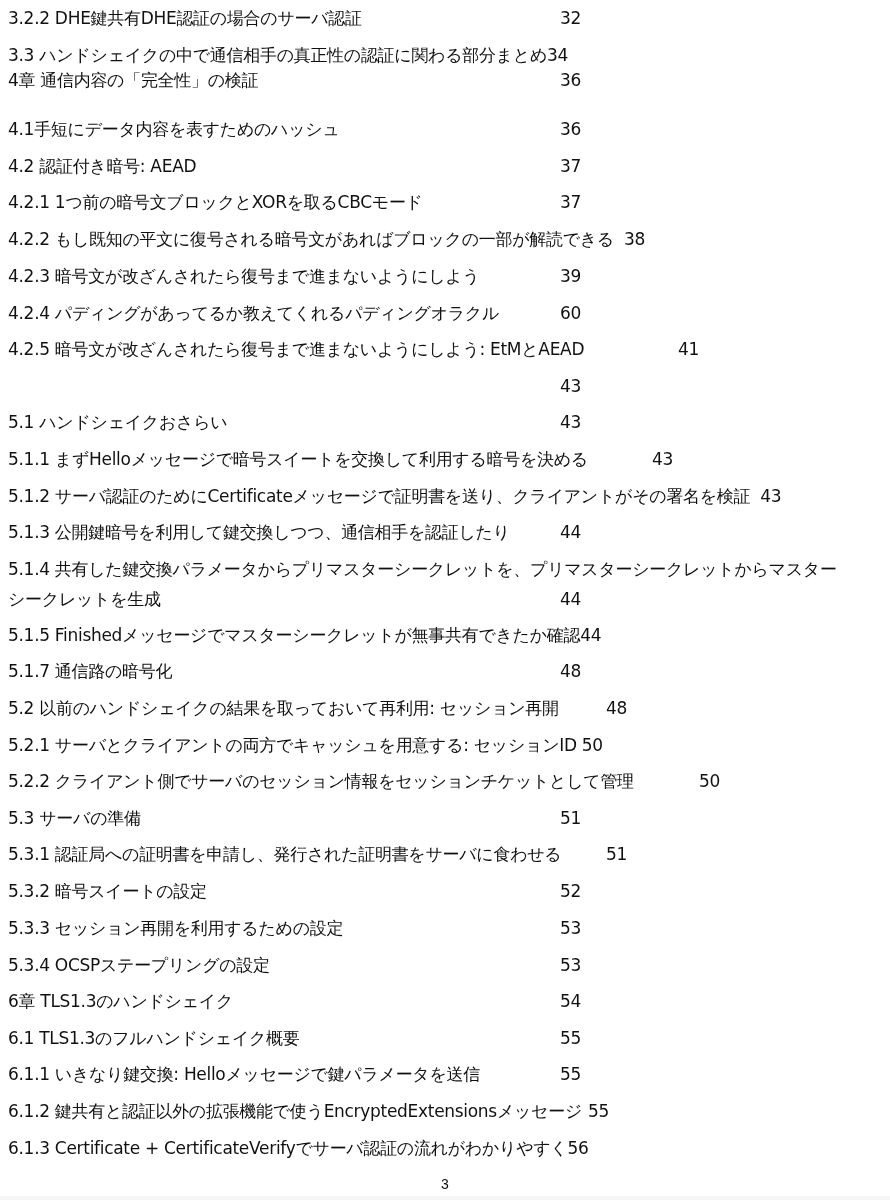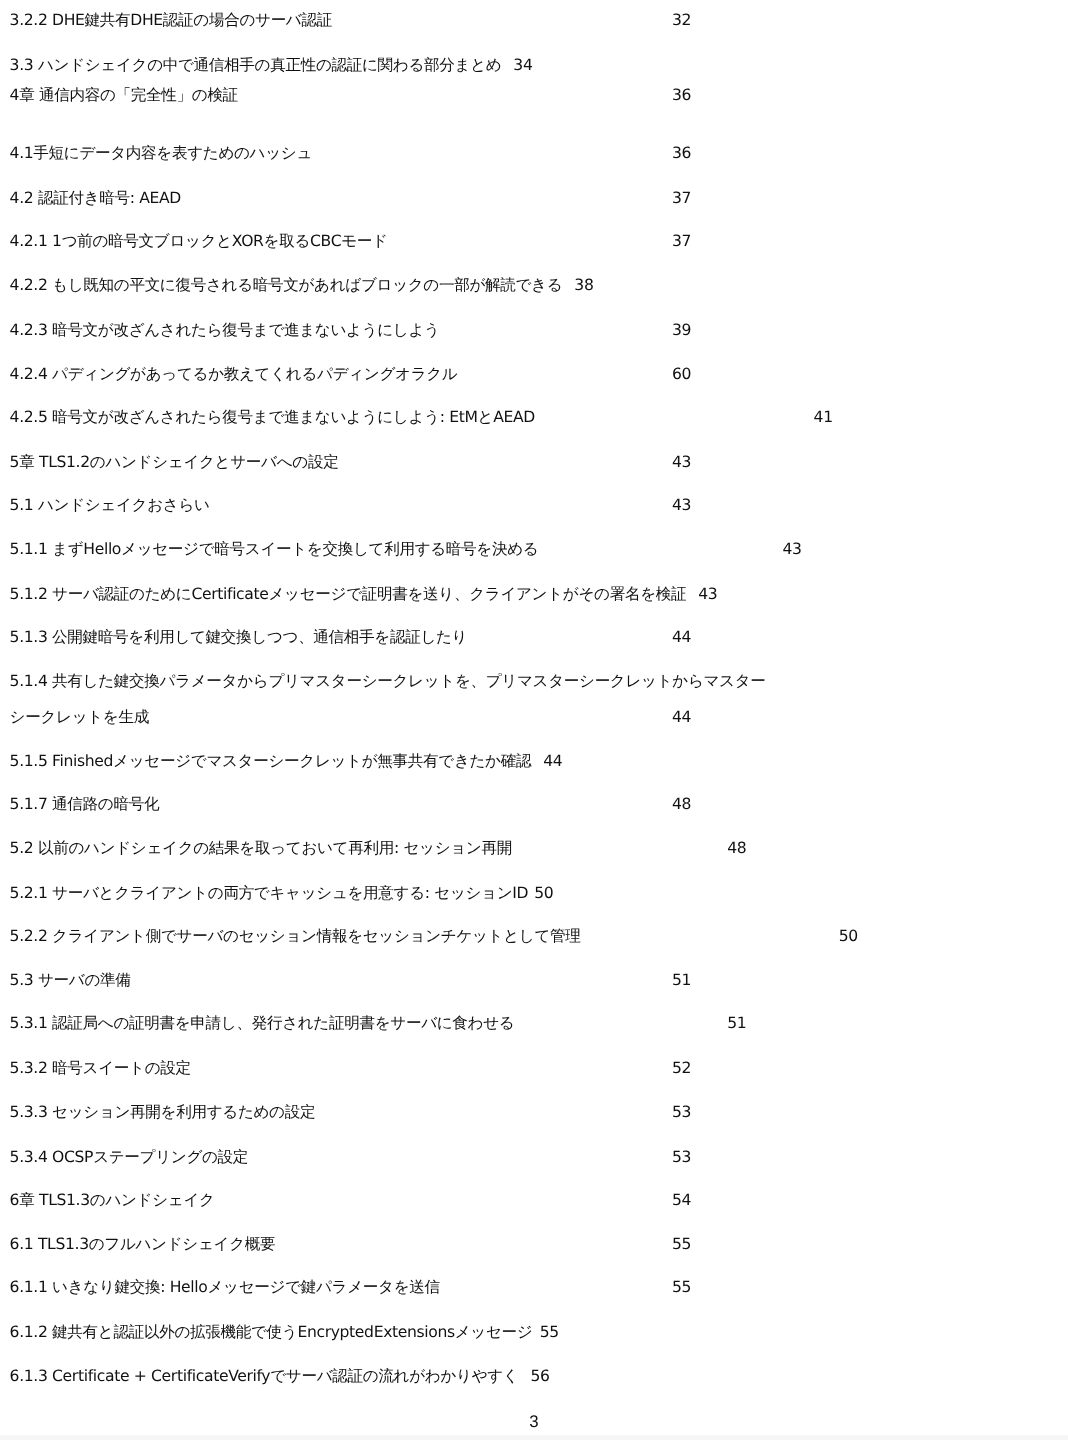--- a/index.html
+++ b/index.html
@@ -18,40 +18,40 @@
     .toc {
       position: absolute;
       left: 8px;
       top: 0;
       width: 875px;
     }
     .toc-row {
       position: absolute;
       left: 0;
       width: 875px;
-      font-size: 13px;
+      font-size: 17px;
       line-height: 30px;
       white-space: nowrap;
       letter-spacing: -0.3px;
     }
     .toc-row.wrap {
       white-space: normal;
     }
     .toc-title {
       display: inline;
     }
     .toc-page {
       display: inline;
     }
     .toc-page.tab {
       position: absolute;
       left: 552px;
     }
     .toc-page.inline {
-      margin-left: 10px;
+      margin-left: 0;
     }
     .toc-page.gap {
       margin-left: 10px;
     }
     .wrap-second {
       display: block;
       position: relative;
     }
     .footer-page {
       position: absolute;
@@ -111,21 +111,21 @@
 
   <div class="toc-row" style="top:298px">
     <span class="toc-title">4.2.4 パディングがあってるか教えてくれるパディングオラクル</span><span class="toc-page tab">60</span>
   </div>
 
   <div class="toc-row" style="top:334px">
     <span class="toc-title">4.2.5 暗号文が改ざんされたら復号まで進まないようにしよう: EtMとAEAD</span><span class="toc-page tab" style="left:670px">41</span>
   </div>
 
   <div class="toc-row" style="top:371px">
-    <span class="toc-title">5章 TLS1.2のハンドシェイクとサーバへの設定</span><span class="toc-page tab">43</span>
+    <span class="toc-page tab">43</span>
   </div>
 
   <div class="toc-row" style="top:407px">
     <span class="toc-title">5.1 ハンドシェイクおさらい</span><span class="toc-page tab">43</span>
   </div>
 
   <div class="toc-row" style="top:444px">
     <span class="toc-title">5.1.1 まずHelloメッセージで暗号スイートを交換して利用する暗号を決める</span><span class="toc-page tab" style="left:644px">43</span>
   </div>
 

